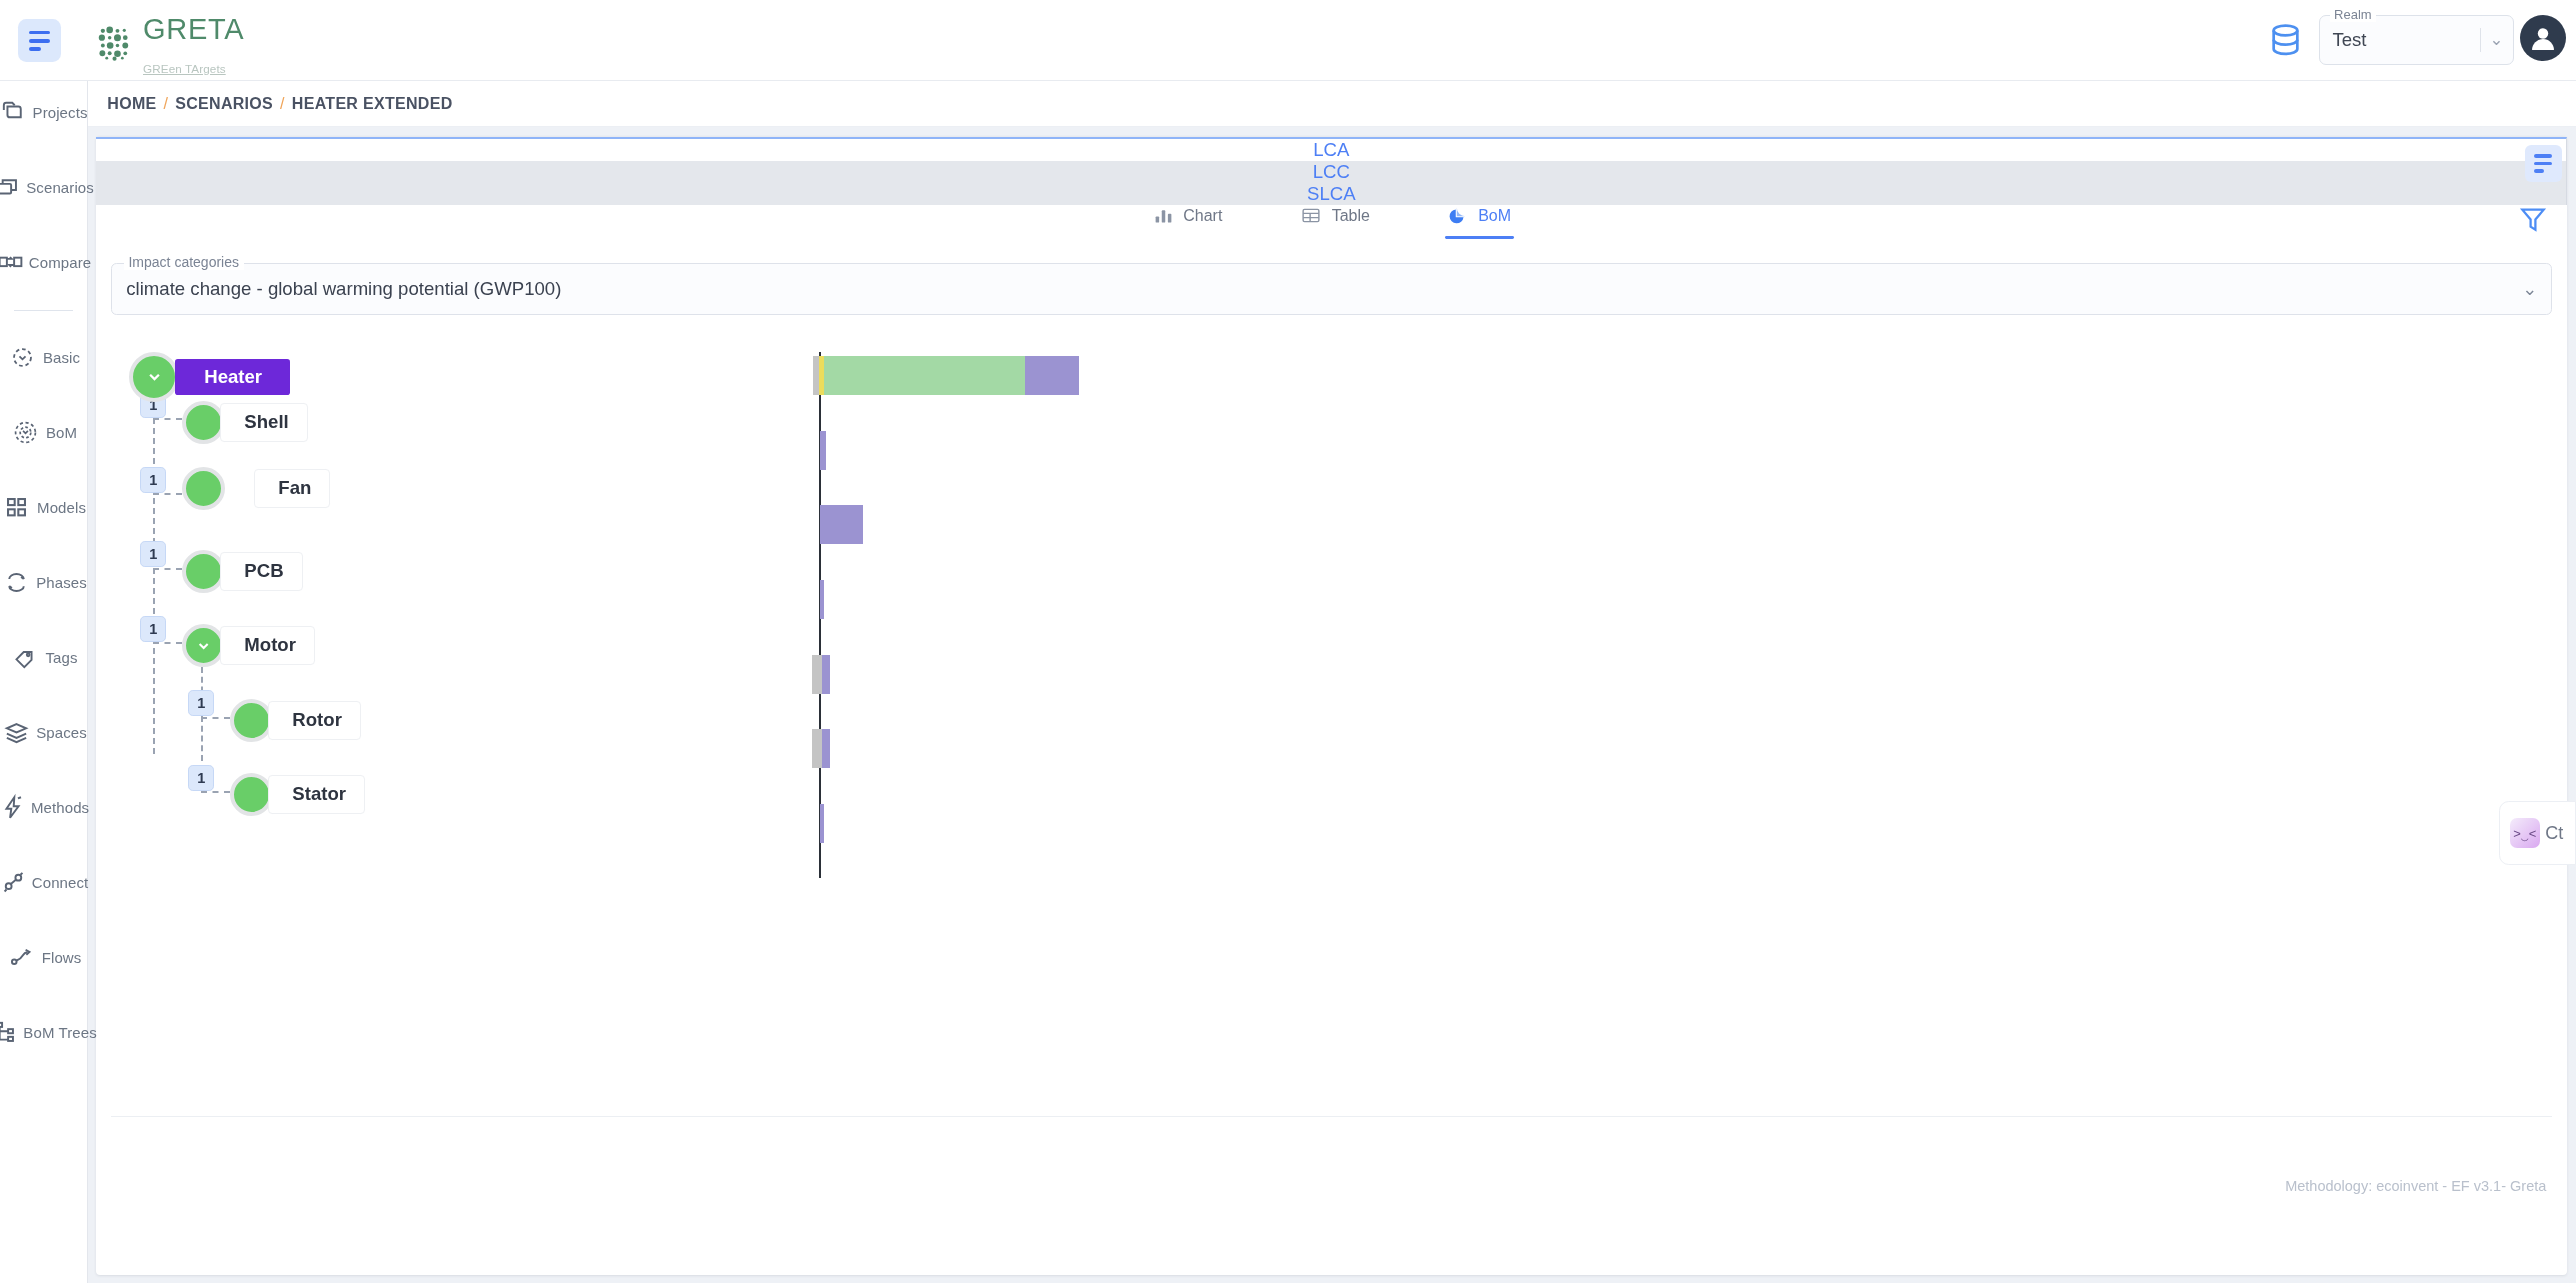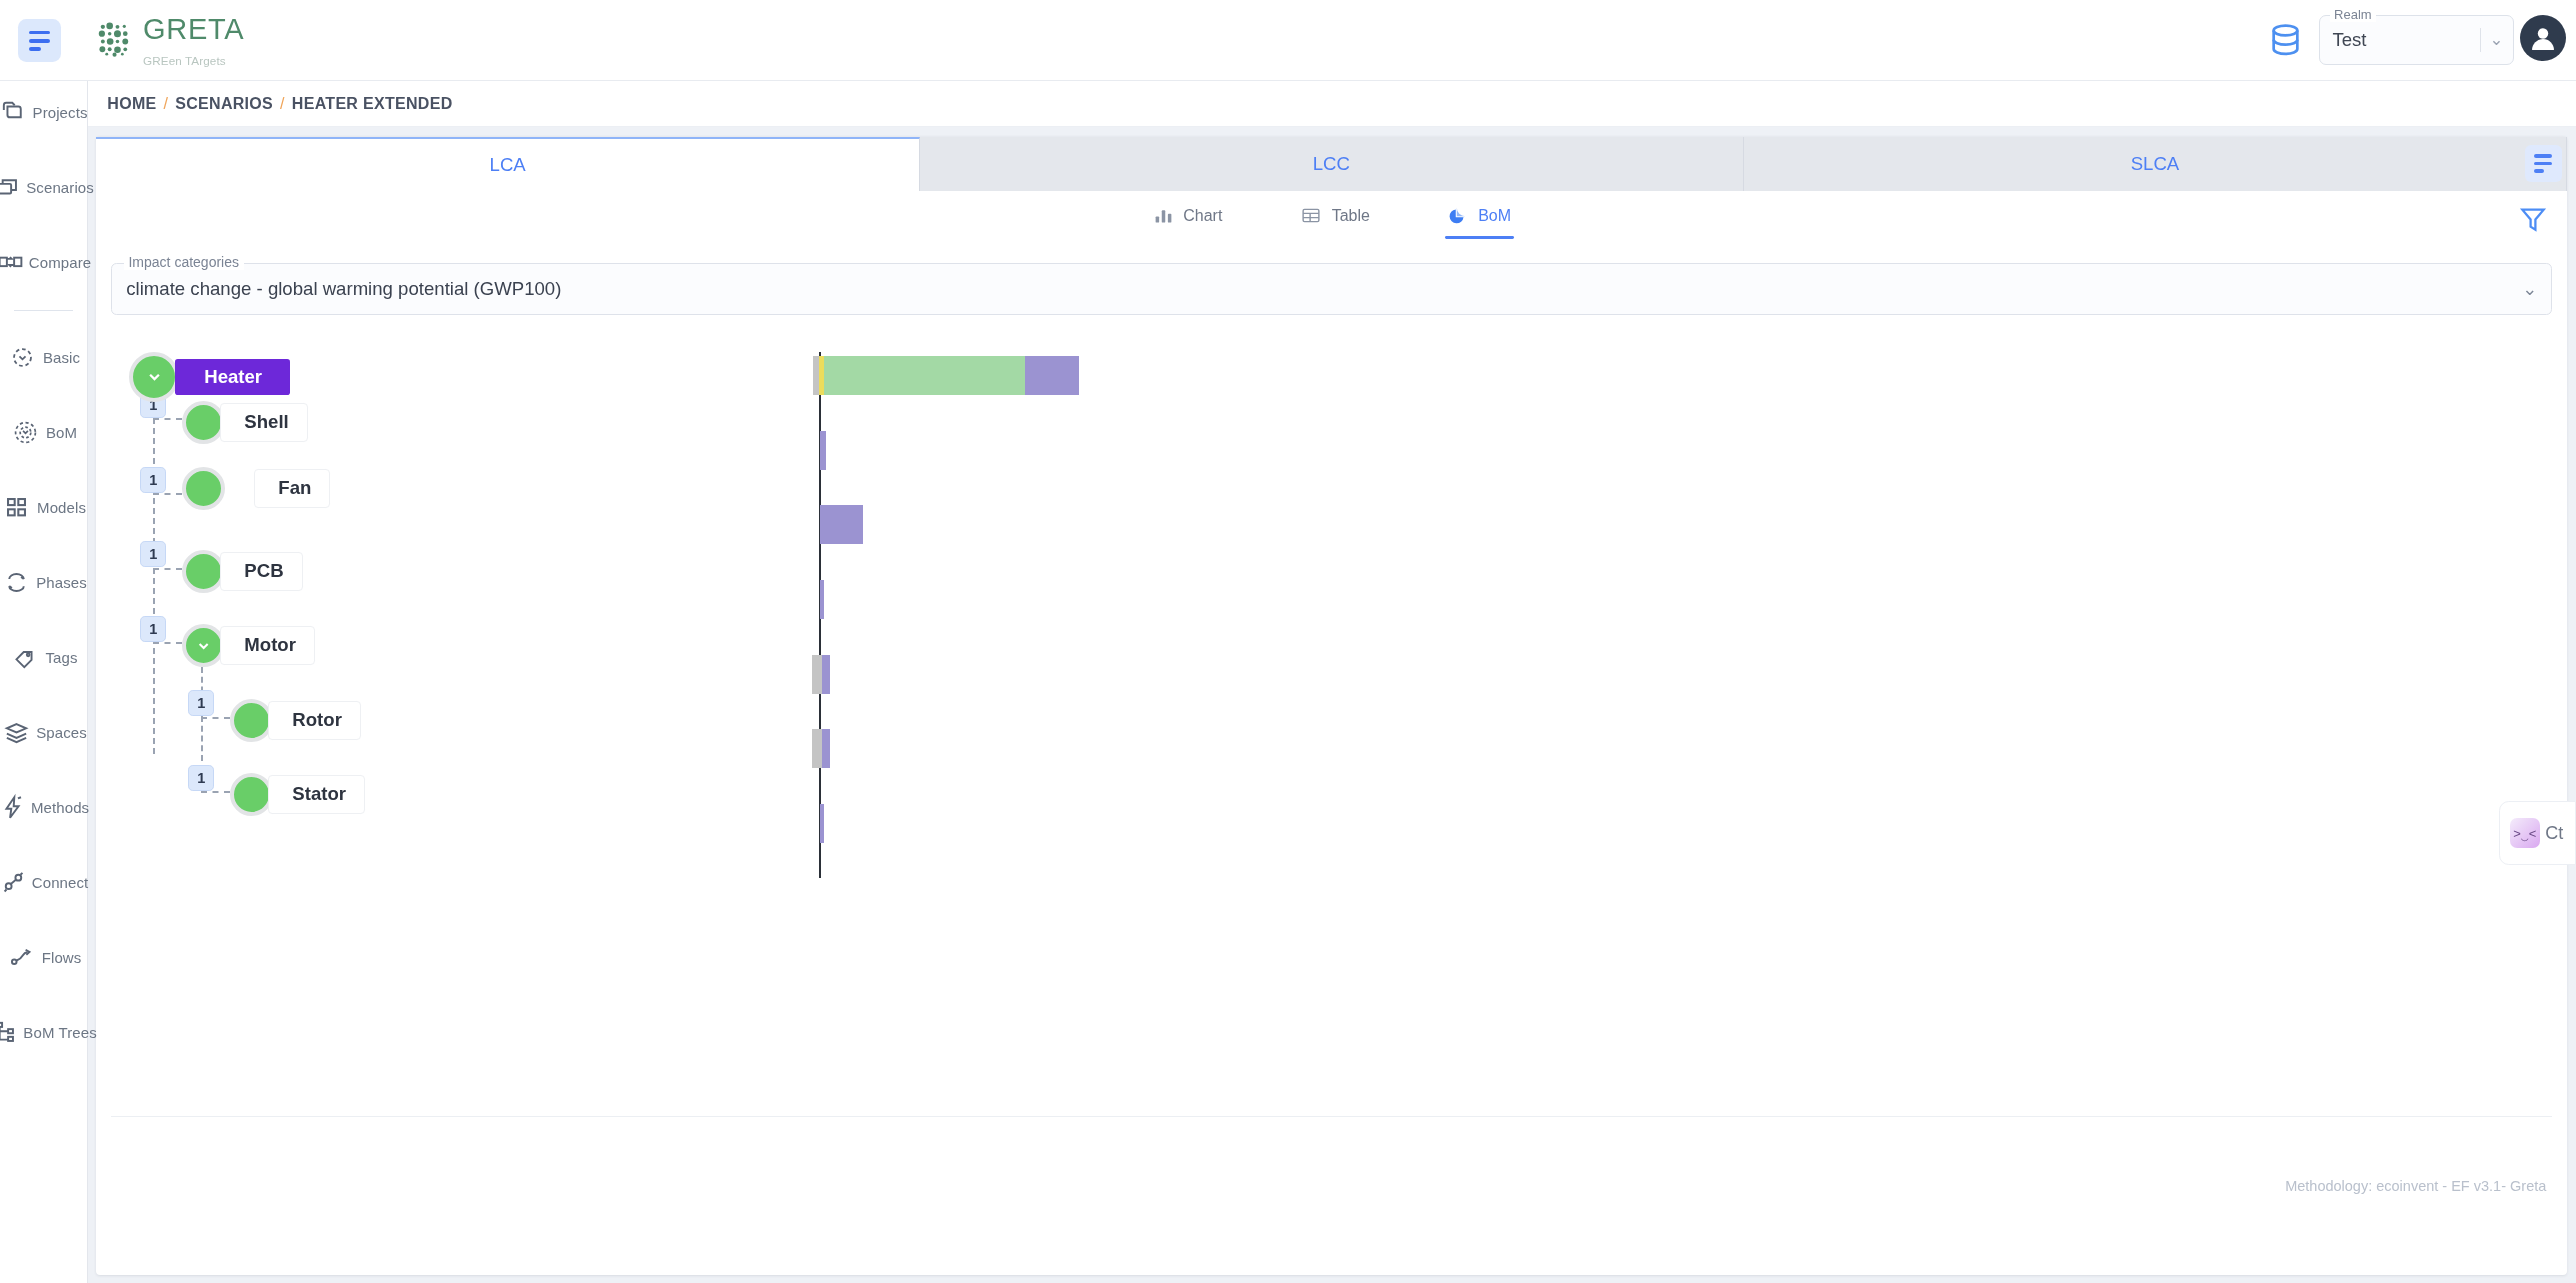--- a/index.html
+++ b/index.html
@@ -41,21 +41,21 @@
   }
   .burger i { display:block; height: 3.5px; border-radius: 2.1px; background: #3c6ef0; }
   .burger i:nth-child(1){ width: 21px; }
   .burger i:nth-child(2){ width: 21px; }
   .burger i:nth-child(3){ width: 11.7px; margin-right: 9px; }
 
   .brand { position: absolute; left: 97px; top: 15px; display: flex; align-items: center; gap: 7px; }
   .brand-dots { width: 39px; height: 39px; }
   .brand-txt { display: flex; flex-direction: column; line-height: 1; }
   .brand-title { font-size: 29px; font-weight: 400; color: #4f8a6a; letter-spacing: 0.7px; }
-  .brand-sub { font-size: 11.7px; color: #b9c6c0; letter-spacing: 0.1px; margin-top: 11px; }
+  .brand-sub { font-size: 11.7px; color: #b9c6c0; letter-spacing: 0.1px; margin-top: 19px; text-decoration: underline; }
 
   .db-icon { position: absolute; right: 269px; top: 19.3px; width: 43px; height: 43px; }
   .realm-wrap { position: absolute; right: 62px; top: 15px; width: 195px; height: 50px; }
   .realm-box {
     width: 100%; height: 100%; border: 0.7px solid #dde2ea; border-radius: 7px;
     background: #fbfcfe; display: flex; align-items: center; padding: 0 9.7px 0 12.4px;
   }
   .realm-label {
     position: absolute; left: 11px; top: -7.6px; background: #fff; padding: 0 4.1px;
     font-size: 13px; color: #7b8494;
@@ -82,21 +82,21 @@
     position: absolute; left: 88px; top: 127px; width: 2488px; height: 1157px;
     background: #eef1f6; padding: 9.7px 0 0 0;
   }
   .card {
     position: absolute; left: 8.3px; top: 9.7px; width: 2471px; height: 1138px;
     background: #ffffff; border-radius: 4.1px; box-shadow: 0 0.7px 2.8px rgba(30,40,60,.10);
     overflow: visible;
   }
 
   
-  .tabs { position: absolute; left: 0; top: 0; width: 2471px; height: 54px; display: flex; }
+  .tabs { position: absolute; left: 0; top: 0; width: 2471px; height: 54px; display: flex; flex-direction: column; }
   .tab {
     flex: 1; height: 54px; display: flex; align-items: center; justify-content: center;
     font-size: 18.6px; color: #4d7ff5; background: #e4e7ec; cursor: pointer;
     border-right: 0.7px solid #d6dae2;
   }
   .tab.active { background: #ffffff; border-top: 2.8px solid #8fb4f8; color: #4d7ff5; }
   .tab-menu-btn {
     position: absolute; right: 5.5px; top: 8.3px; width: 37px; height: 37px; border-radius: 6.2px;
     background: #dfe9fd; display: flex; flex-direction: column; align-items: center; justify-content: center; gap: 4.1px;
     cursor: pointer; z-index: 3;

